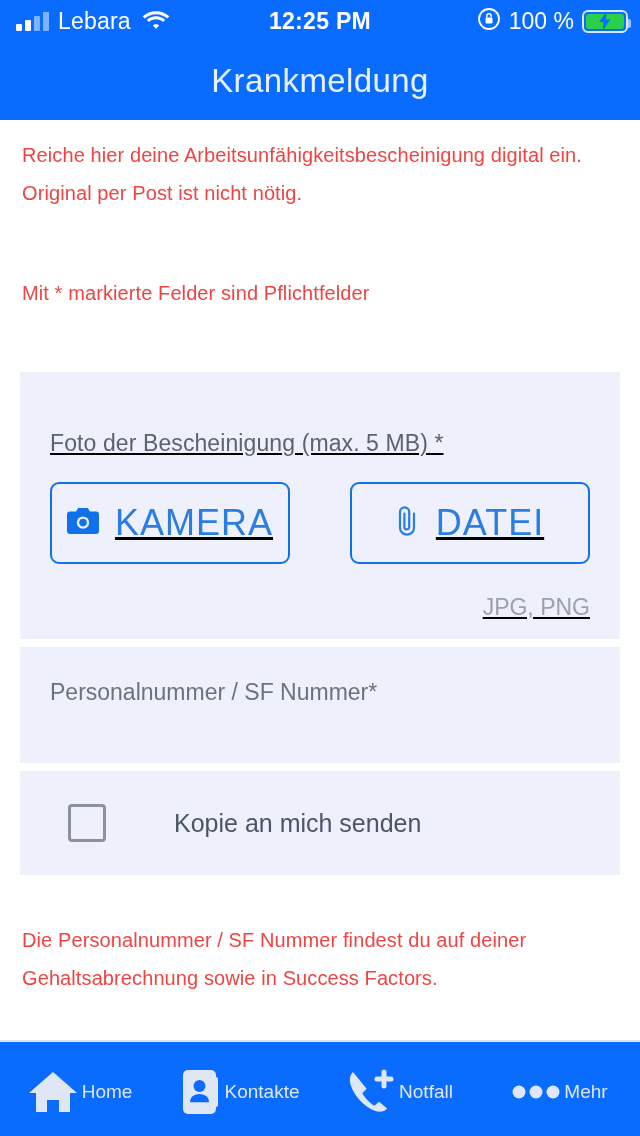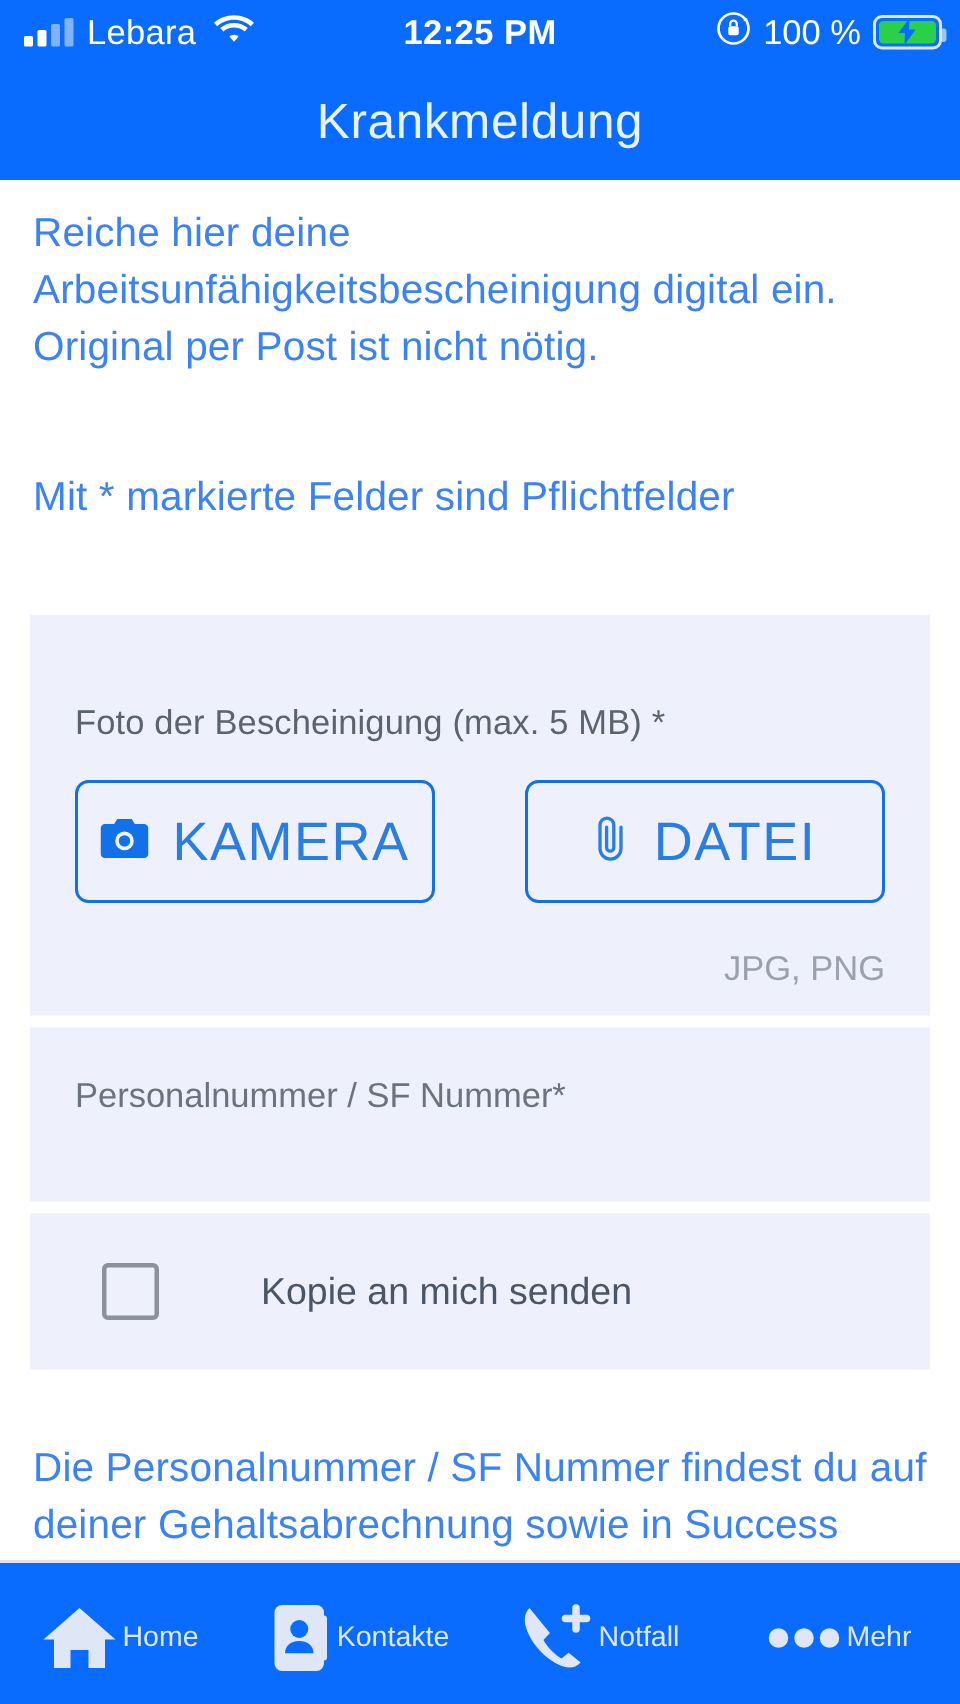--- a/index.html
+++ b/index.html
@@ -57,33 +57,33 @@
   .nav-title{
     color:#e8f1ff; font-size:33px; font-weight:300; letter-spacing:.4px;
   }
 
   
   .content{
     position:absolute; top:120px; left:0; right:0; bottom:96px;
     background:#fff; overflow:hidden;
   }
   .para{
-    color:#3b82f6; font-size:27px; line-height:38px;
+    color:#ef4444; font-size:20px; line-height:38px;
     padding:0 22px; letter-spacing:.1px;
   }
   .para.intro{ padding-top:16px; }
   .para.req{ padding-top:62px; }
 
   .cards{ margin-top:60px; }
   .card{
     background:#eef0fb; margin:0 20px;
   }
   .card + .card{ margin-top:8px; }
 
-  .card-photo{ padding:22px 30px 18px 30px; }
+  .card-photo{ padding:22px 30px 18px 30px;text-decoration:underline; }
   .field-label{
     color:#5c6370; font-size:23px; letter-spacing:.1px; padding-top:36px;
   }
   .btn-row{ display:flex; gap:60px; margin-top:25px; }
   .obtn{
     flex:1; height:82px; border:2px solid #1171e8; border-radius:9px;
     display:flex; align-items:center; justify-content:center; gap:16px;
     background:transparent; cursor:pointer;
   }
   .obtn .lbl{ color:#2a7de1; font-size:36px; letter-spacing:1px; }

